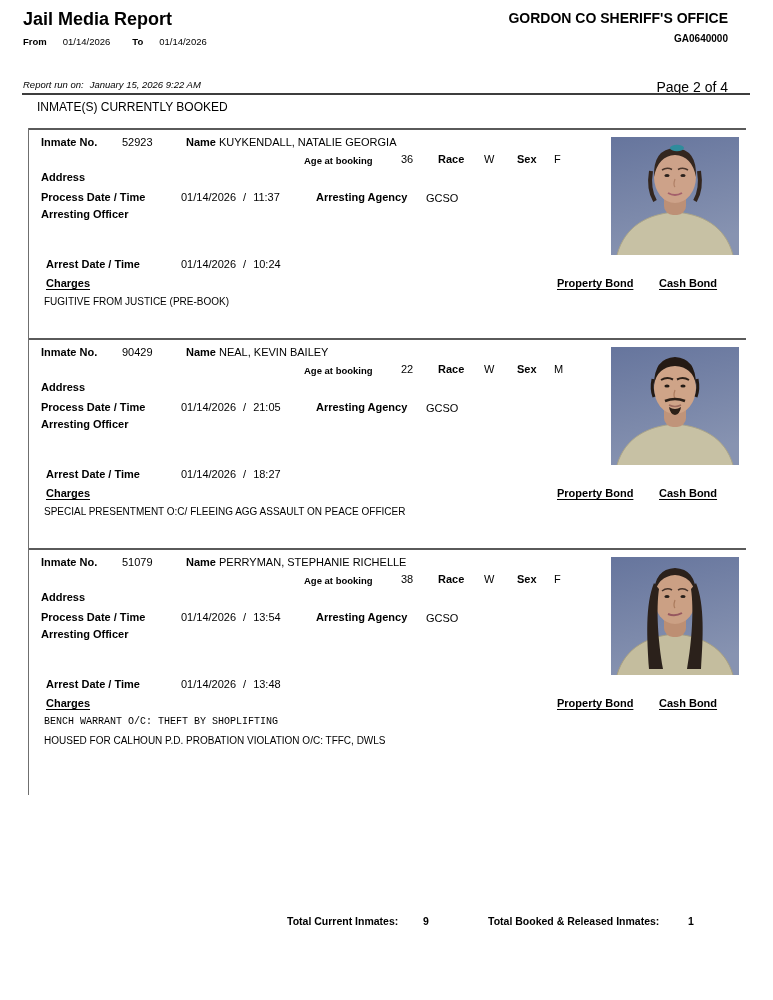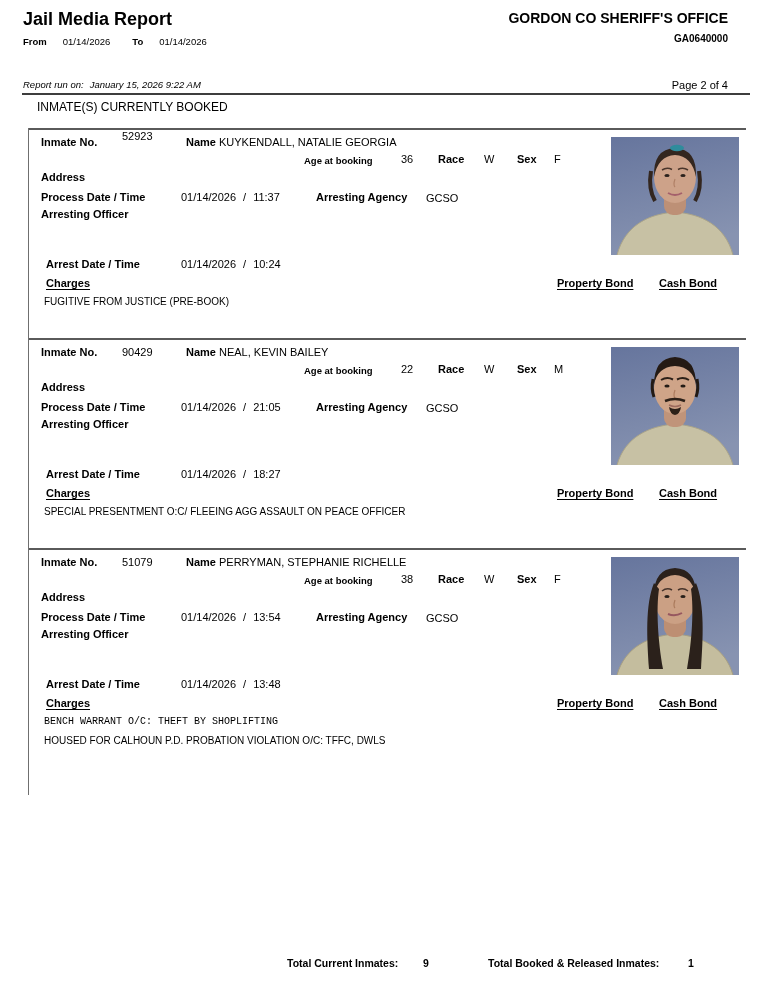--- a/index.html
+++ b/index.html
@@ -16,40 +16,40 @@
 
   
   .report-title{position:absolute;left:23px;top:9px;font-size:18px;font-weight:bold;}
   .fromto{position:absolute;left:23px;top:36px;font-size:9.5px;}
   .fromto .fl{font-weight:bold;margin-right:16px;}
   .fromto .fd{margin-right:22px;}
   .office-name{position:absolute;right:45px;top:10px;font-size:14px;font-weight:bold;}
   .office-code{position:absolute;right:45px;top:33px;font-size:10px;font-weight:bold;}
   .run-on{position:absolute;left:23px;top:79px;font-size:9.5px;font-style:italic;}
   .run-on .rl{margin-right:6px;margin-top:8px;}
-  .page-num{position:absolute;right:45px;top:79px;font-size:11px;}
+  .page-num{position:absolute;right:45px;top:79px;font-size:14px;}
   .header-rule{position:absolute;left:22px;top:93px;width:728px;height:2px;background:#3d3d3d;}
   .section-title{position:absolute;left:37px;top:100px;font-size:12px;font-weight:normal;}
 
   
   .records{position:absolute;left:28px;top:128px;width:717px;height:667px;border-left:1.5px solid #6f6f6f;}
   .record{position:absolute;left:0;width:717px;border-top:2px solid #5a5a5a;box-sizing:border-box;}
   .record span{position:absolute;}
   .record .val span{position:static;}
   .lbl{font-weight:bold;font-size:11px;}
   .lbl.sm{font-size:9.5px;}
   .lbl.u{text-decoration:underline;text-underline-offset:2px;}
   .val{font-size:11px;}
   .charge{font-size:10px;}
   .sep{margin:0 7px;}
   .photo{position:absolute;left:582px;top:7px;width:128px;height:118px;margin:0;}
   .photo svg{display:block;width:100%;height:100%;}
 
   
-  .totals{position:absolute;left:0;top:957px;width:715px;height:16px;}
+  .totals{position:absolute;left:0;top:915px;width:715px;height:16px;}
   .totals span{position:absolute;font-size:10.5px;font-weight:bold;white-space:nowrap;}
 </style>
 </head>
 <body>
 
 <div class="page">
 
   <div class="report-title">Jail Media Report</div>
 
   <div class="fromto">
@@ -64,21 +64,21 @@
   </div>
   <div class="page-num">Page 2 of 4</div>
 
   <div class="header-rule"></div>
   <div class="section-title">INMATE(S) CURRENTLY BOOKED</div>
 
   <div class="records">
 
     <section class="record" style="top:0;height:210px;">
       <span class="lbl" style="left:12px;top:6px;">Inmate No.</span>
-      <span class="val" style="left:93px;top:0;">52923</span>
+      <span class="val" style="left:93px;top:6px;">52923</span>
       <span class="lbl" style="left:157px;top:6px;">Name</span>
       <span class="val" style="left:190px;top:6px;">KUYKENDALL, NATALIE GEORGIA</span>
 
       <span class="lbl sm" style="left:275px;top:25px;">Age at booking</span>
       <span class="val" style="left:372px;top:23px;">36</span>
       <span class="lbl" style="left:409px;top:23px;">Race</span>
       <span class="val" style="left:455px;top:23px;">W</span>
       <span class="lbl" style="left:488px;top:23px;">Sex</span>
       <span class="val" style="left:525px;top:23px;">F</span>
 

